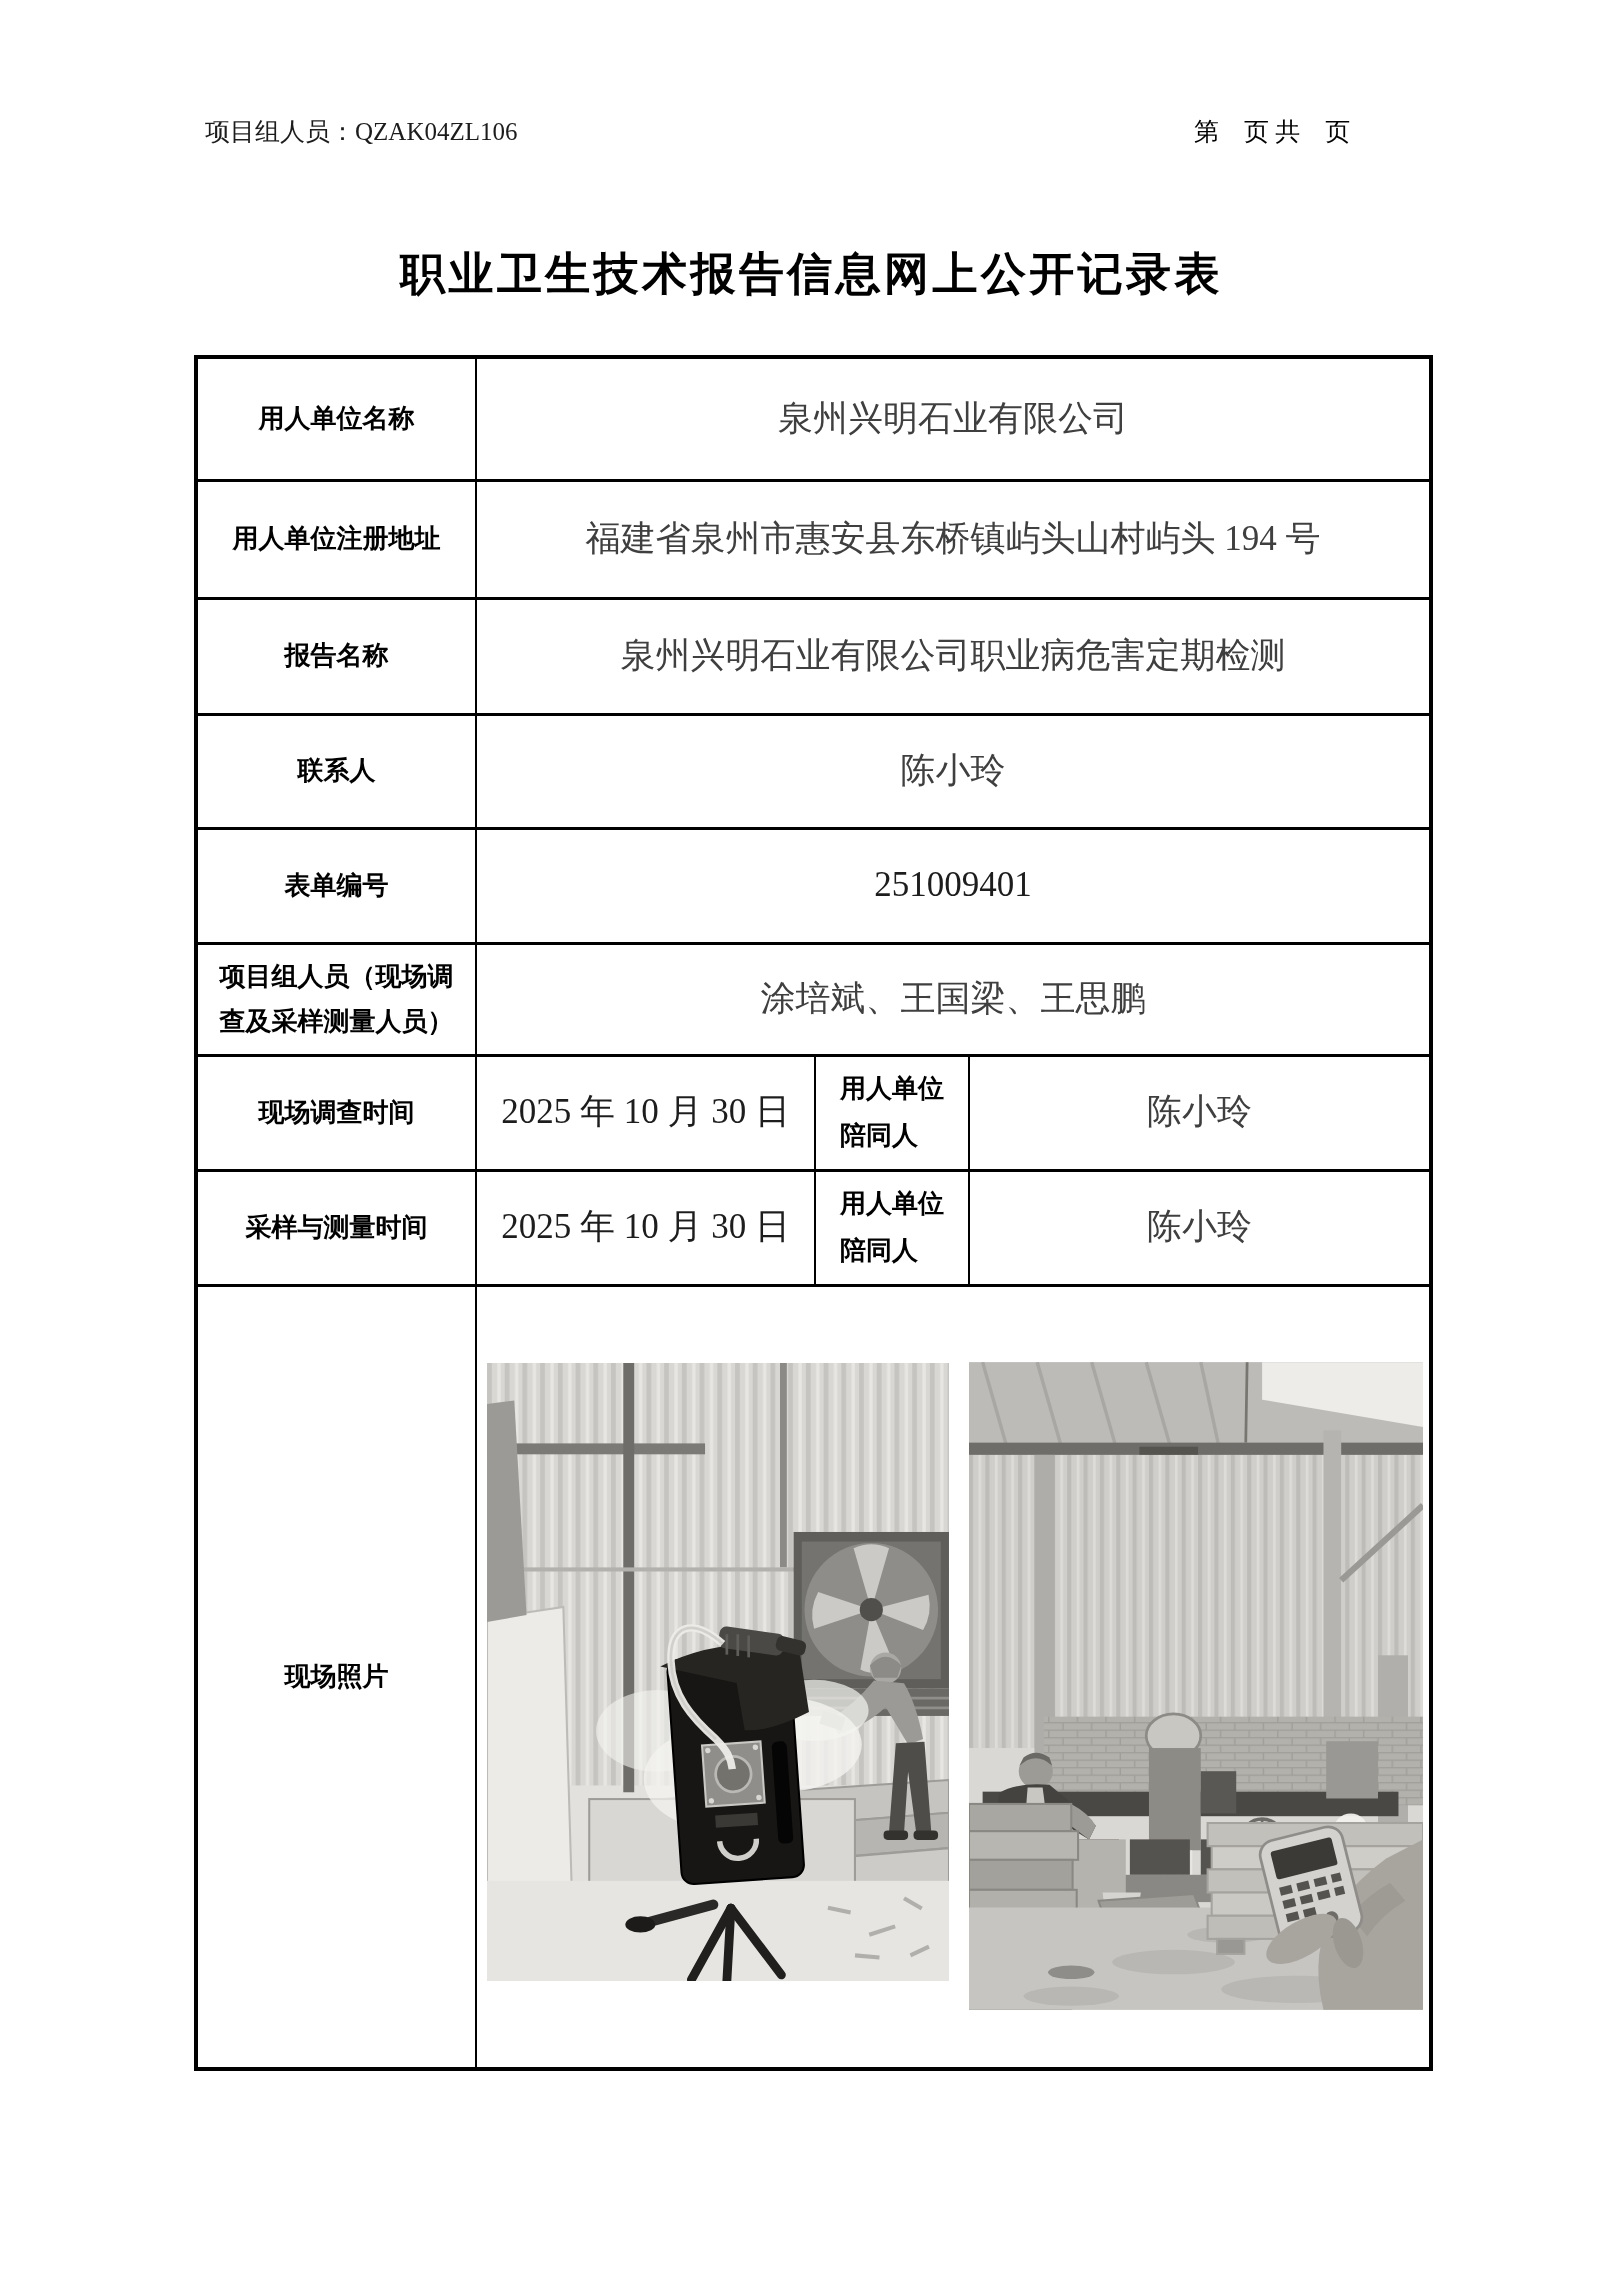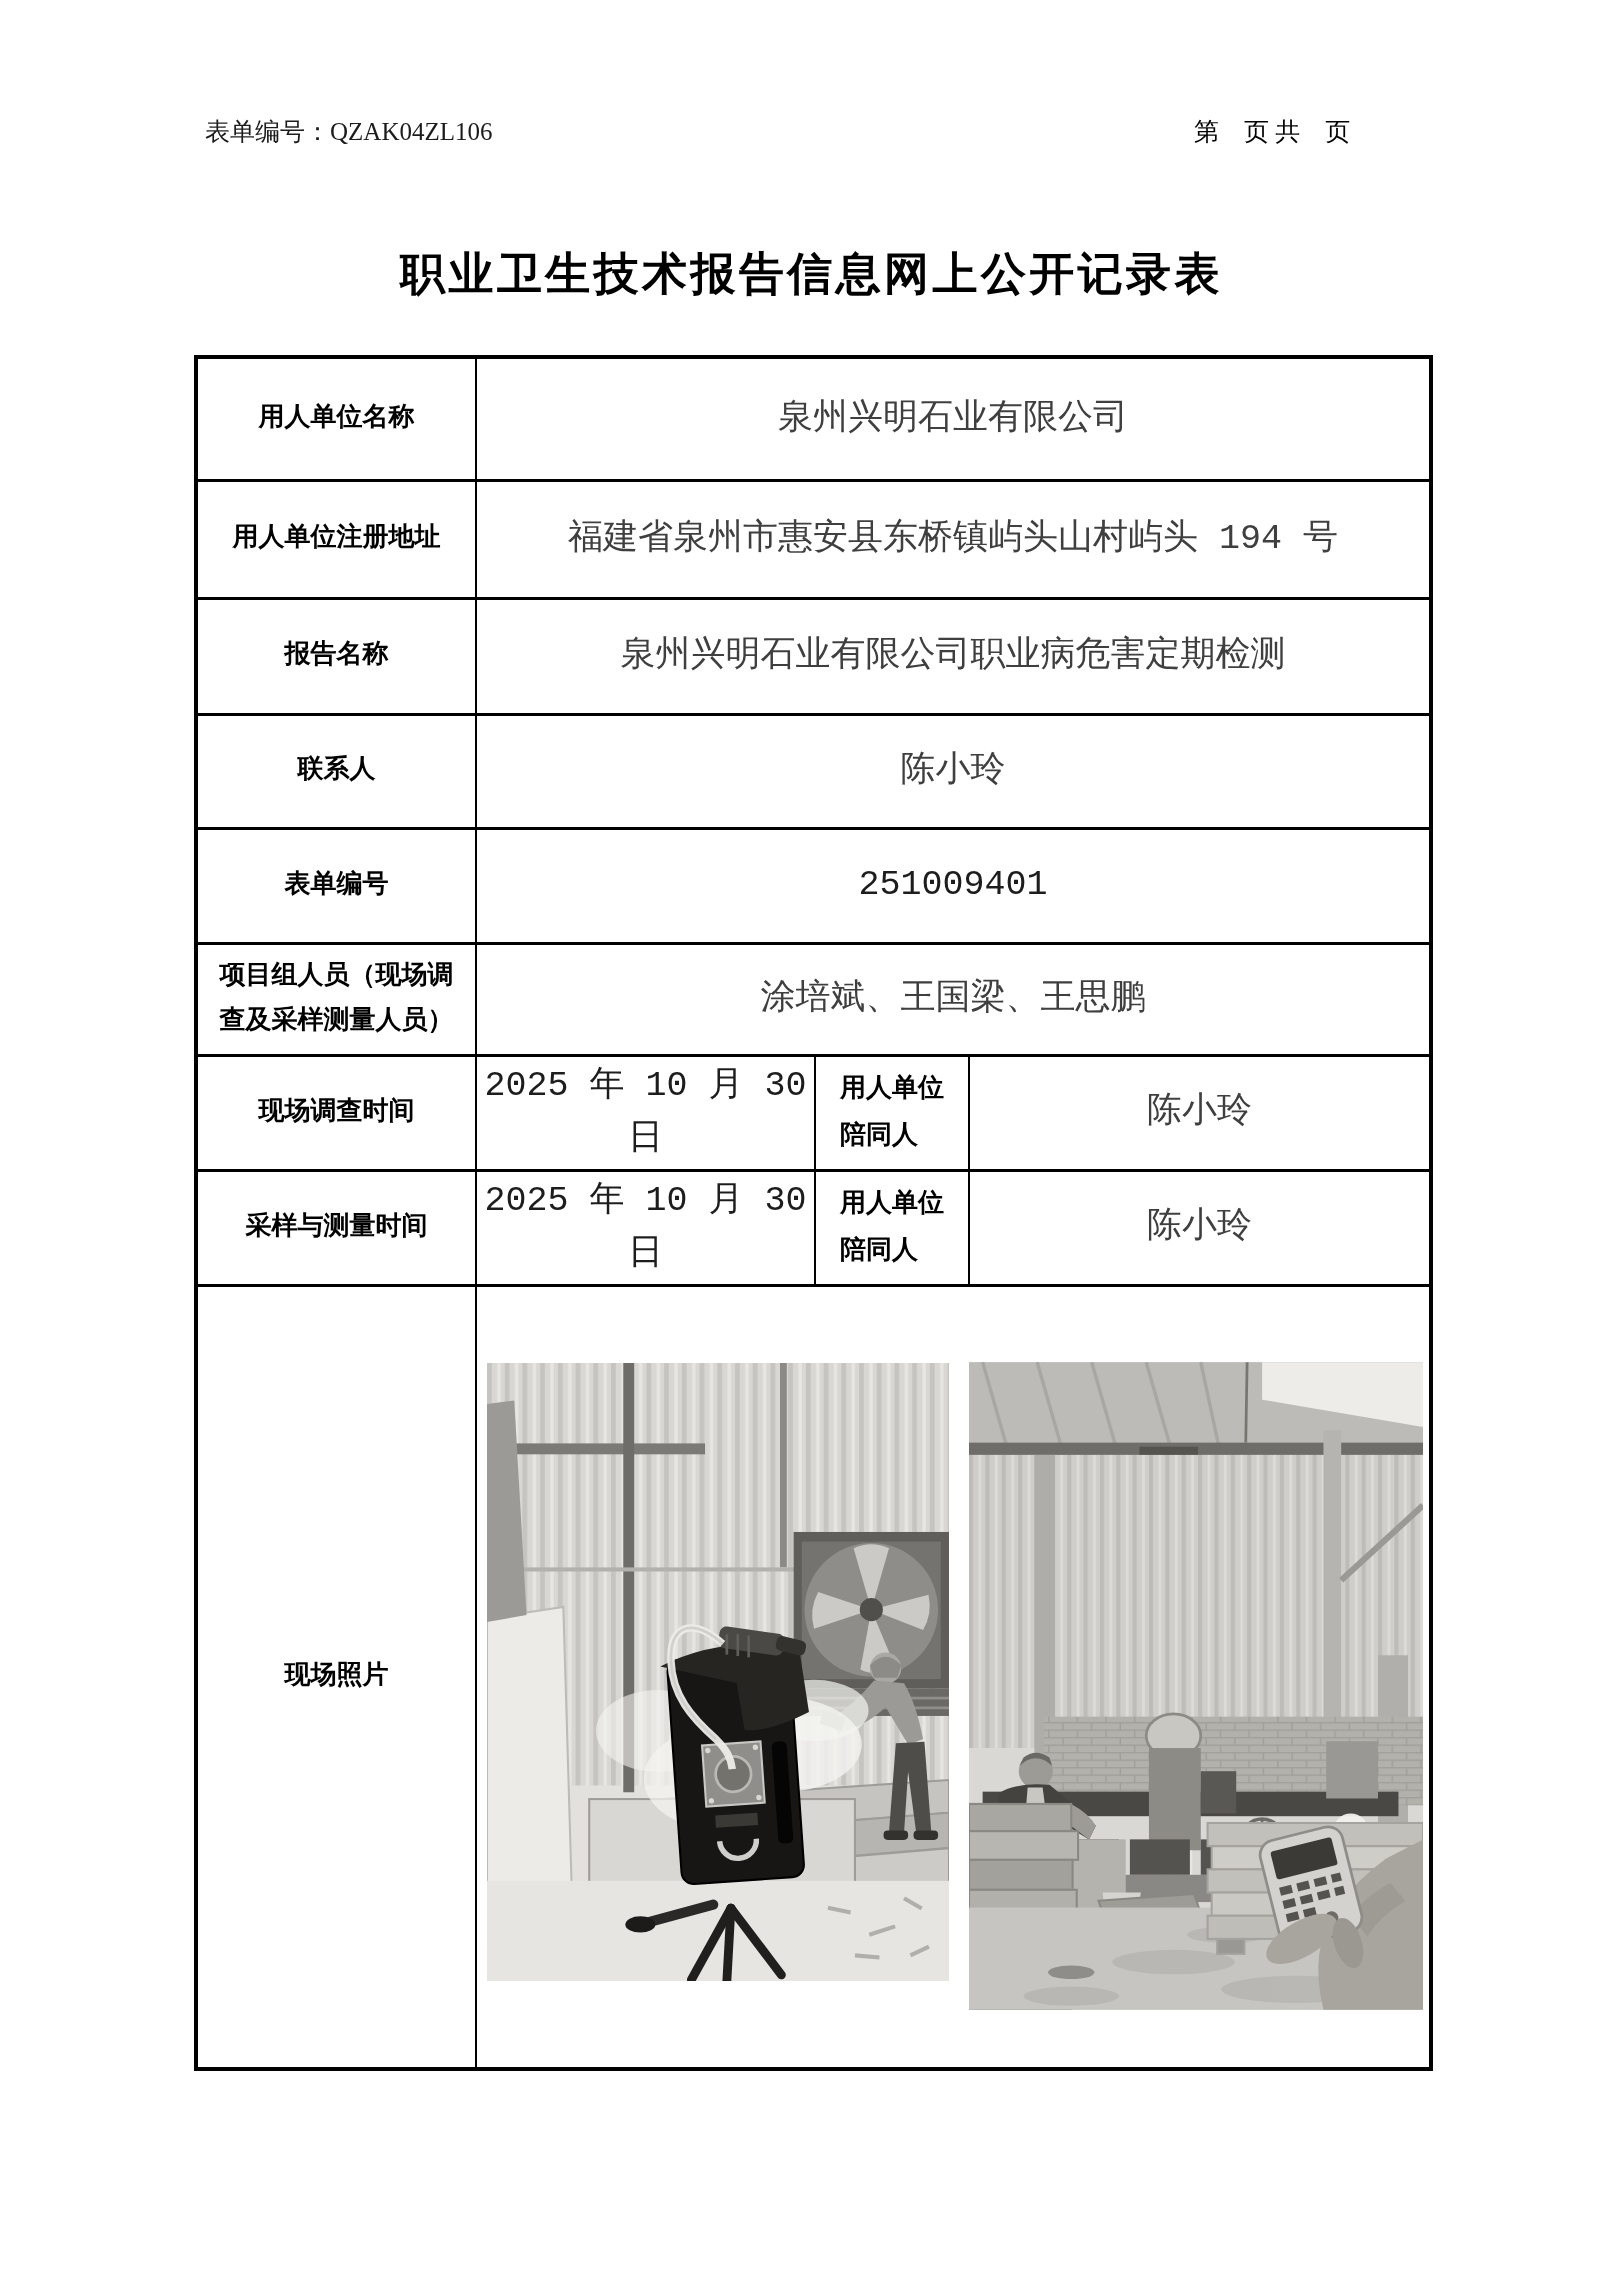--- a/index.html
+++ b/index.html
@@ -27,40 +27,40 @@
   }
   table.rec{
     position:absolute; left:194px; top:355px;
     width:1234px; border-collapse:collapse; table-layout:fixed;
     border:4.1px solid #000;
   }
   table.rec td{
     border-left:2px solid #000; border-right:2px solid #000;
     border-top:3.4px solid #000; border-bottom:3.4px solid #000;
     vertical-align:middle; text-align:center;
-    padding:0 2.7px; overflow:hidden;font-family:Liberation Mono, monospace;
+    padding:0 2.7px; overflow:hidden;
   }
   td.lbl{ font-weight:bold; font-size:26px; color:#000; line-height:1.75; }
   td.val{ font-size:35px; color:#3f3f3f; line-height:1.5; }
   td.val.dark{ color:#1d1d1d; }
   .wrap-label{ display:inline-block; max-width:239px; text-align:center; }
   .companion-lbl{ font-weight:bold; font-size:26px; color:#000; line-height:1.8; }
   .companion-lbl .wrap4{ display:inline-block; width:4em; text-align:left; }
   td.photo-cell{ position:relative; padding:0; }
   .photo{ position:absolute; display:block; }
   .photo svg{ display:block; width:100%; height:100%; }
   #photoL{ left:9.5px;  top:76px; width:462px; height:618px; }
   #photoR{ left:492px; top:75px; width:454px; height:648px; }
 </style>
 </head>
 <body>
 
 <div id="page">
 
-  <div class="hdr-code">表单编号：QZAK04ZL106</div>
+  <div class="hdr-code">项目组人员：QZAK04ZL106</div>
   <div class="hdr-page">第　页 共　页</div>
   <div class="doc-title">职业卫生技术报告信息网上公开记录表</div>
 
   <table class="rec">
     <colgroup>
       <col style="width:280px">
         <col style="width:339px">
         <col style="width:154px">
         <col style="width:462px">
     </colgroup>

